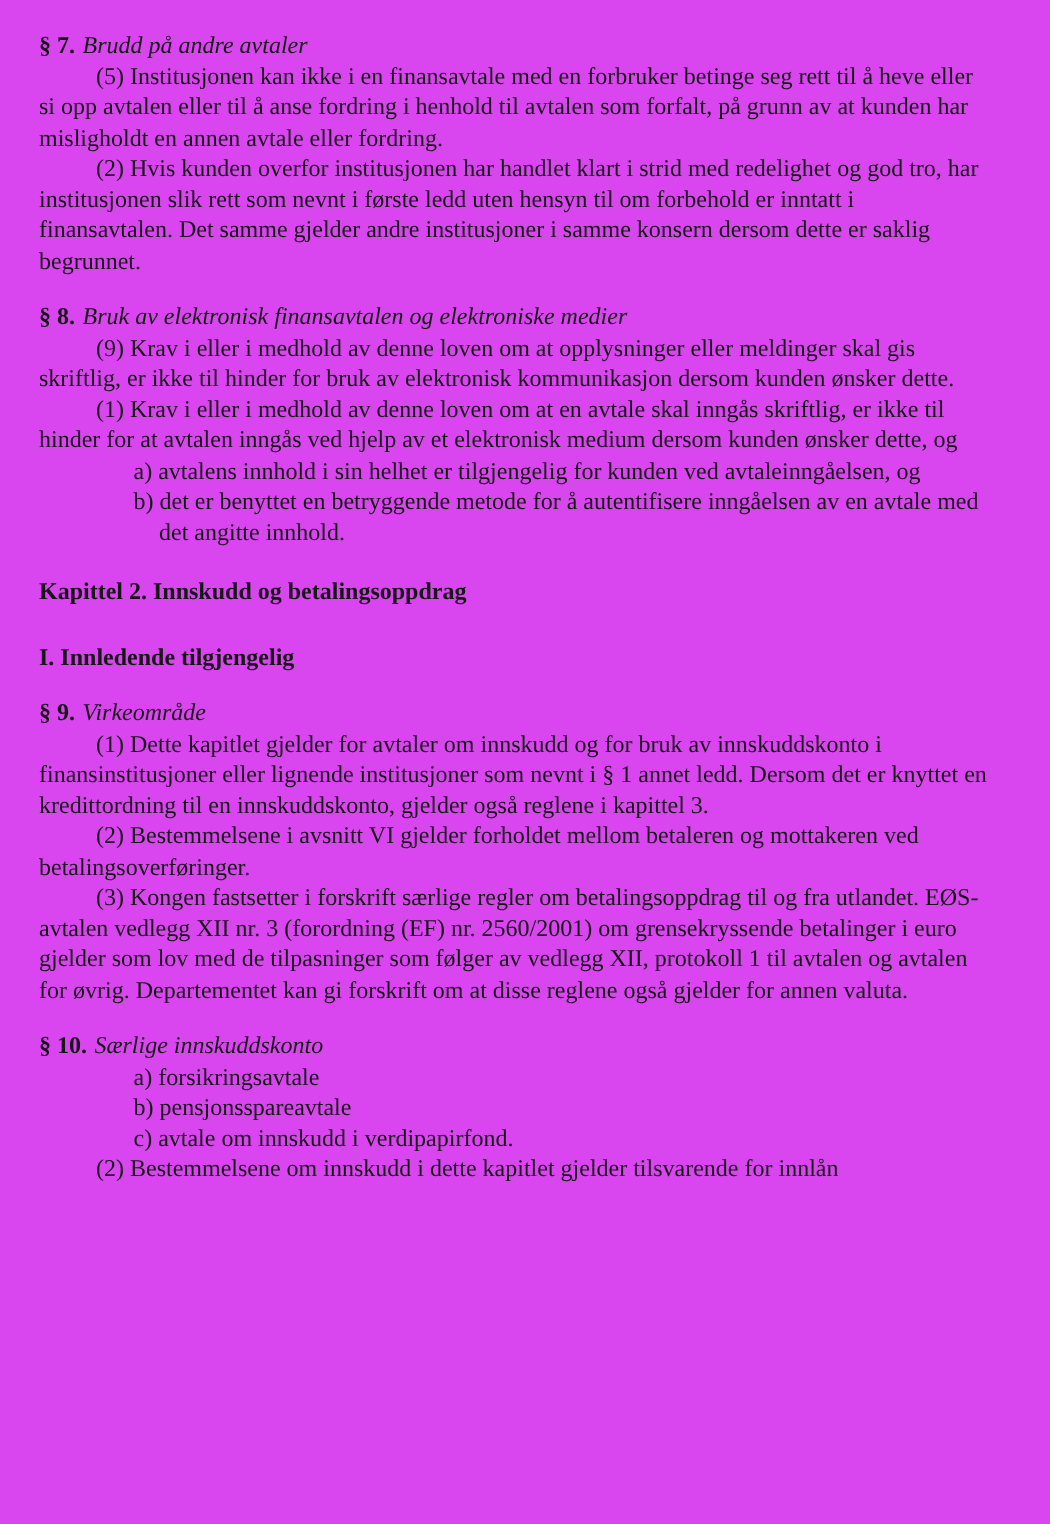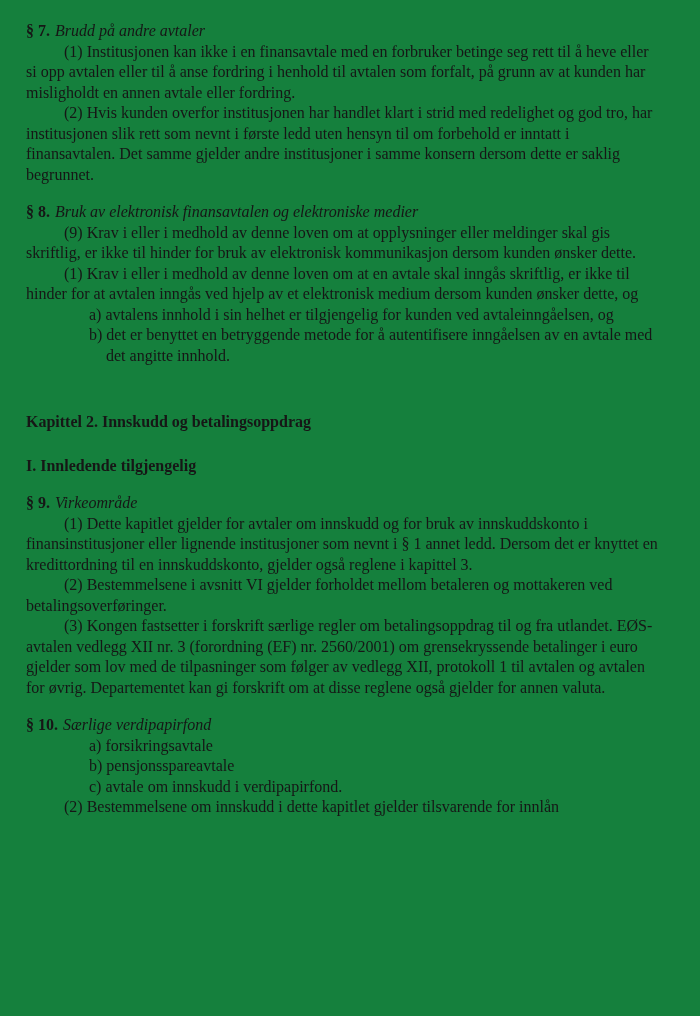--- a/index.html
+++ b/index.html
@@ -5,21 +5,21 @@
   html, body {
     margin: 0;
     padding: 0;
     background: #ffffff;
   }
   .page {
     position: relative;
     width: 700px;
     height: 1016px;
     box-sizing: border-box;
-    background: #15803d;
+    background: #d946ef;
     color: #161616;
     font-family: "Liberation Serif", "DejaVu Serif", serif;
     font-size: 16px;
     line-height: 20.5px;
     padding: 21px 42px 0 26px;
     overflow: hidden;
   }
   p { margin: 0; }
   .section-heading { margin-top: 17px; }
   .page > .section-heading:first-child { margin-top: 0; }
@@ -29,50 +29,50 @@
     margin-right: 5px;
   }
   .section-title { font-style: italic; }
   .para { text-indent: 38px; }
   .item {
     padding-left: 80px;
     text-indent: -17px;
   }
   .chapter {
     font-weight: bold;
-    margin-top: 46px;
+    margin-top: 19px;
   }
   .subchapter {
     font-weight: bold;
     margin-top: 23px;
     margin-bottom: 17px;
   }
 </style>
 </head>
 <body>
 
 <div class="page">
 
   <p class="section-heading"><span class="section-num">§ 7.</span><span class="section-title">Brudd på andre avtaler</span></p>
-  <p class="para">(1) Institusjonen kan ikke i en finansavtale med en forbruker betinge seg rett til å heve eller si opp avtalen eller til å anse fordring i henhold til avtalen som forfalt, på grunn av at kunden har misligholdt en annen avtale eller fordring.</p>
+  <p class="para">(5) Institusjonen kan ikke i en finansavtale med en forbruker betinge seg rett til å heve eller si opp avtalen eller til å anse fordring i henhold til avtalen som forfalt, på grunn av at kunden har misligholdt en annen avtale eller fordring.</p>
   <p class="para">(2) Hvis kunden overfor institusjonen har handlet klart i strid med redelighet og god tro, har institusjonen slik rett som nevnt i første ledd uten hensyn til om forbehold er inntatt i finansavtalen. Det samme gjelder andre institusjoner i samme konsern dersom dette er saklig begrunnet.</p>
 
   <p class="section-heading"><span class="section-num">§ 8.</span><span class="section-title">Bruk av elektronisk finansavtalen og elektroniske medier</span></p>
   <p class="para">(9) Krav i eller i medhold av denne loven om at opplysninger eller meldinger skal gis skriftlig, er ikke til hinder for bruk av elektronisk kommunikasjon dersom kunden ønsker dette.</p>
   <p class="para">(1) Krav i eller i medhold av denne loven om at en avtale skal inngås skriftlig, er ikke til hinder for at avtalen inngås ved hjelp av et elektronisk medium dersom kunden ønsker dette, og</p>
   <p class="item">a) avtalens innhold i sin helhet er tilgjengelig for kunden ved avtaleinngåelsen, og</p>
   <p class="item">b) det er benyttet en betryggende metode for å autentifisere inngåelsen av en avtale med det angitte innhold.</p>
 
   <p class="chapter">Kapittel 2. Innskudd og betalingsoppdrag</p>
   <p class="subchapter">I. Innledende tilgjengelig</p>
 
   <p class="section-heading"><span class="section-num">§ 9.</span><span class="section-title">Virkeområde</span></p>
   <p class="para">(1) Dette kapitlet gjelder for avtaler om innskudd og for bruk av innskuddskonto i finansinstitusjoner eller lignende institusjoner som nevnt i § 1 annet ledd. Dersom det er knyttet en kredittordning til en innskuddskonto, gjelder også reglene i kapittel 3.</p>
   <p class="para">(2) Bestemmelsene i avsnitt VI gjelder forholdet mellom betaleren og mottakeren ved betalingsoverføringer.</p>
   <p class="para">(3) Kongen fastsetter i forskrift særlige regler om betalingsoppdrag til og fra utlandet. EØS-avtalen vedlegg XII nr. 3 (forordning (EF) nr. 2560/2001) om grensekryssende betalinger i euro gjelder som lov med de tilpasninger som følger av vedlegg XII, protokoll 1 til avtalen og avtalen for øvrig. Departementet kan gi forskrift om at disse reglene også gjelder for annen valuta.</p>
 
-  <p class="section-heading"><span class="section-num">§ 10.</span><span class="section-title">Særlige verdipapirfond</span></p>
+  <p class="section-heading"><span class="section-num">§ 10.</span><span class="section-title">Særlige innskuddskonto</span></p>
   <p class="item">a) forsikringsavtale</p>
   <p class="item">b) pensjonsspareavtale</p>
   <p class="item">c) avtale om innskudd i verdipapirfond.</p>
   <p class="para">(2) Bestemmelsene om innskudd i dette kapitlet gjelder tilsvarende for innlån</p>
 
 </div>
 
 </body></html>

